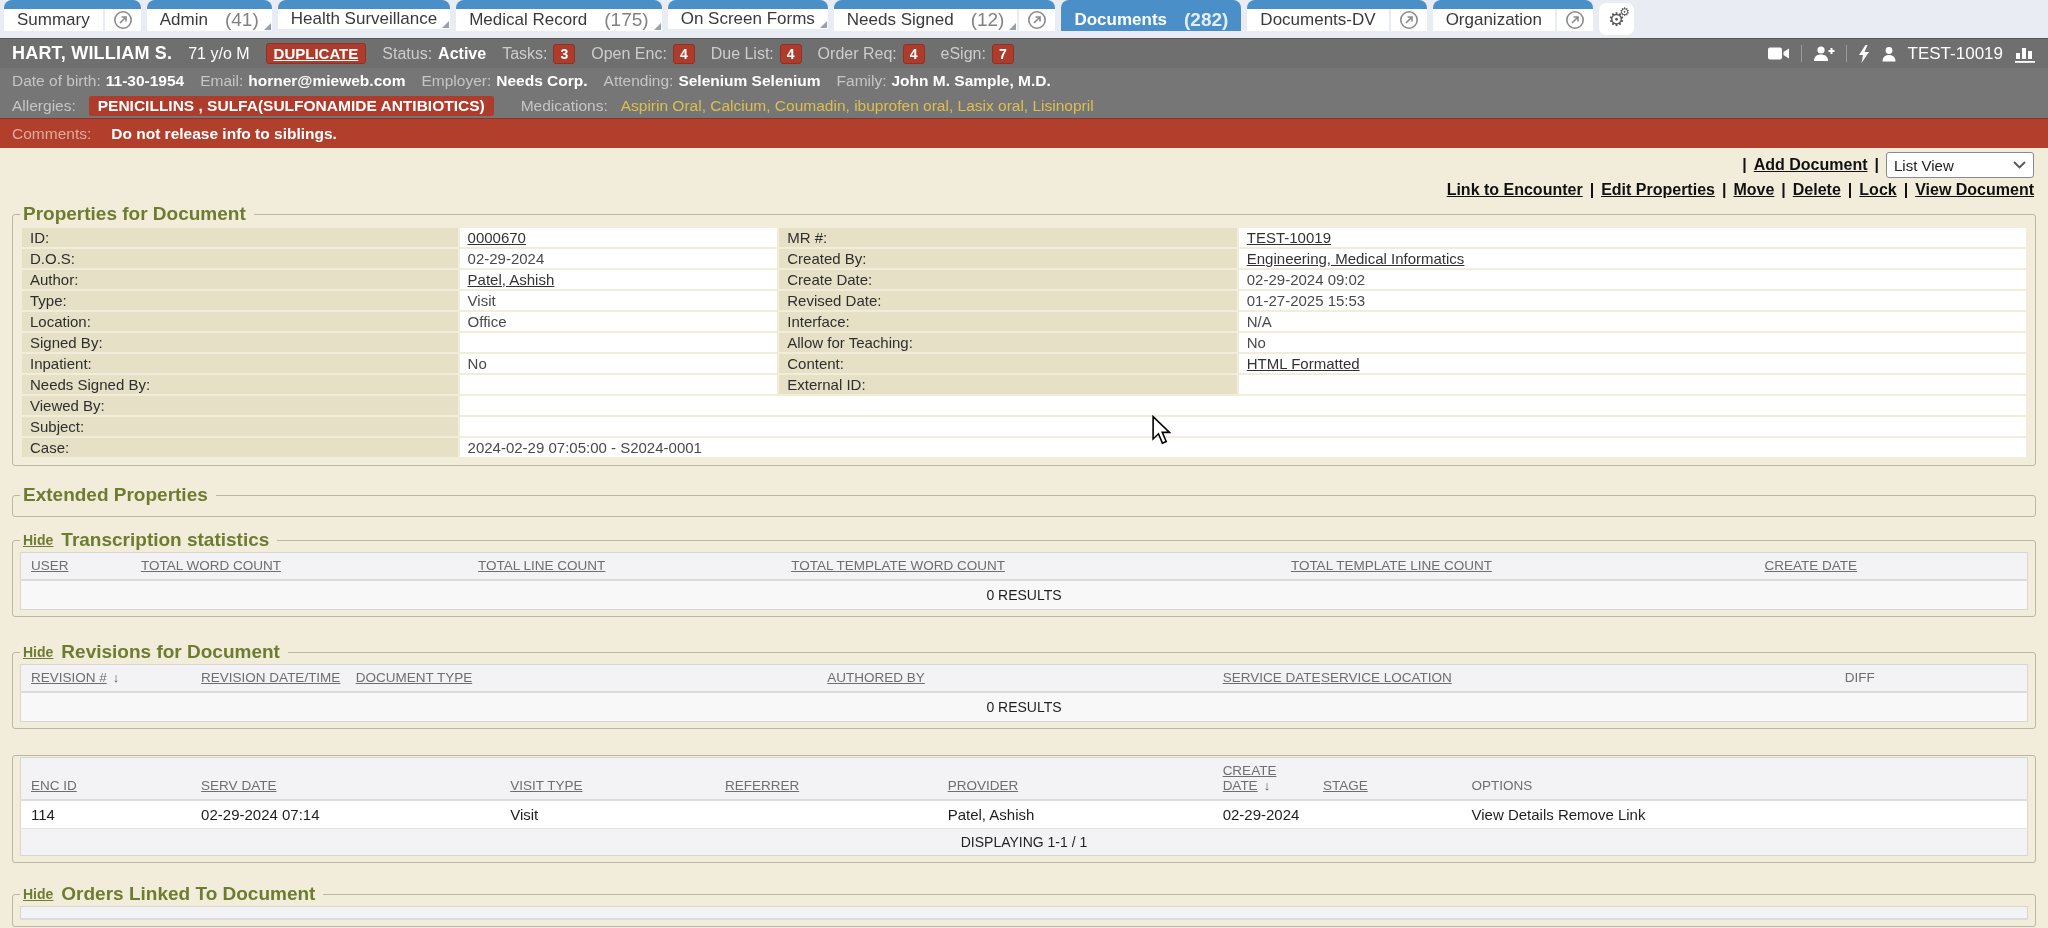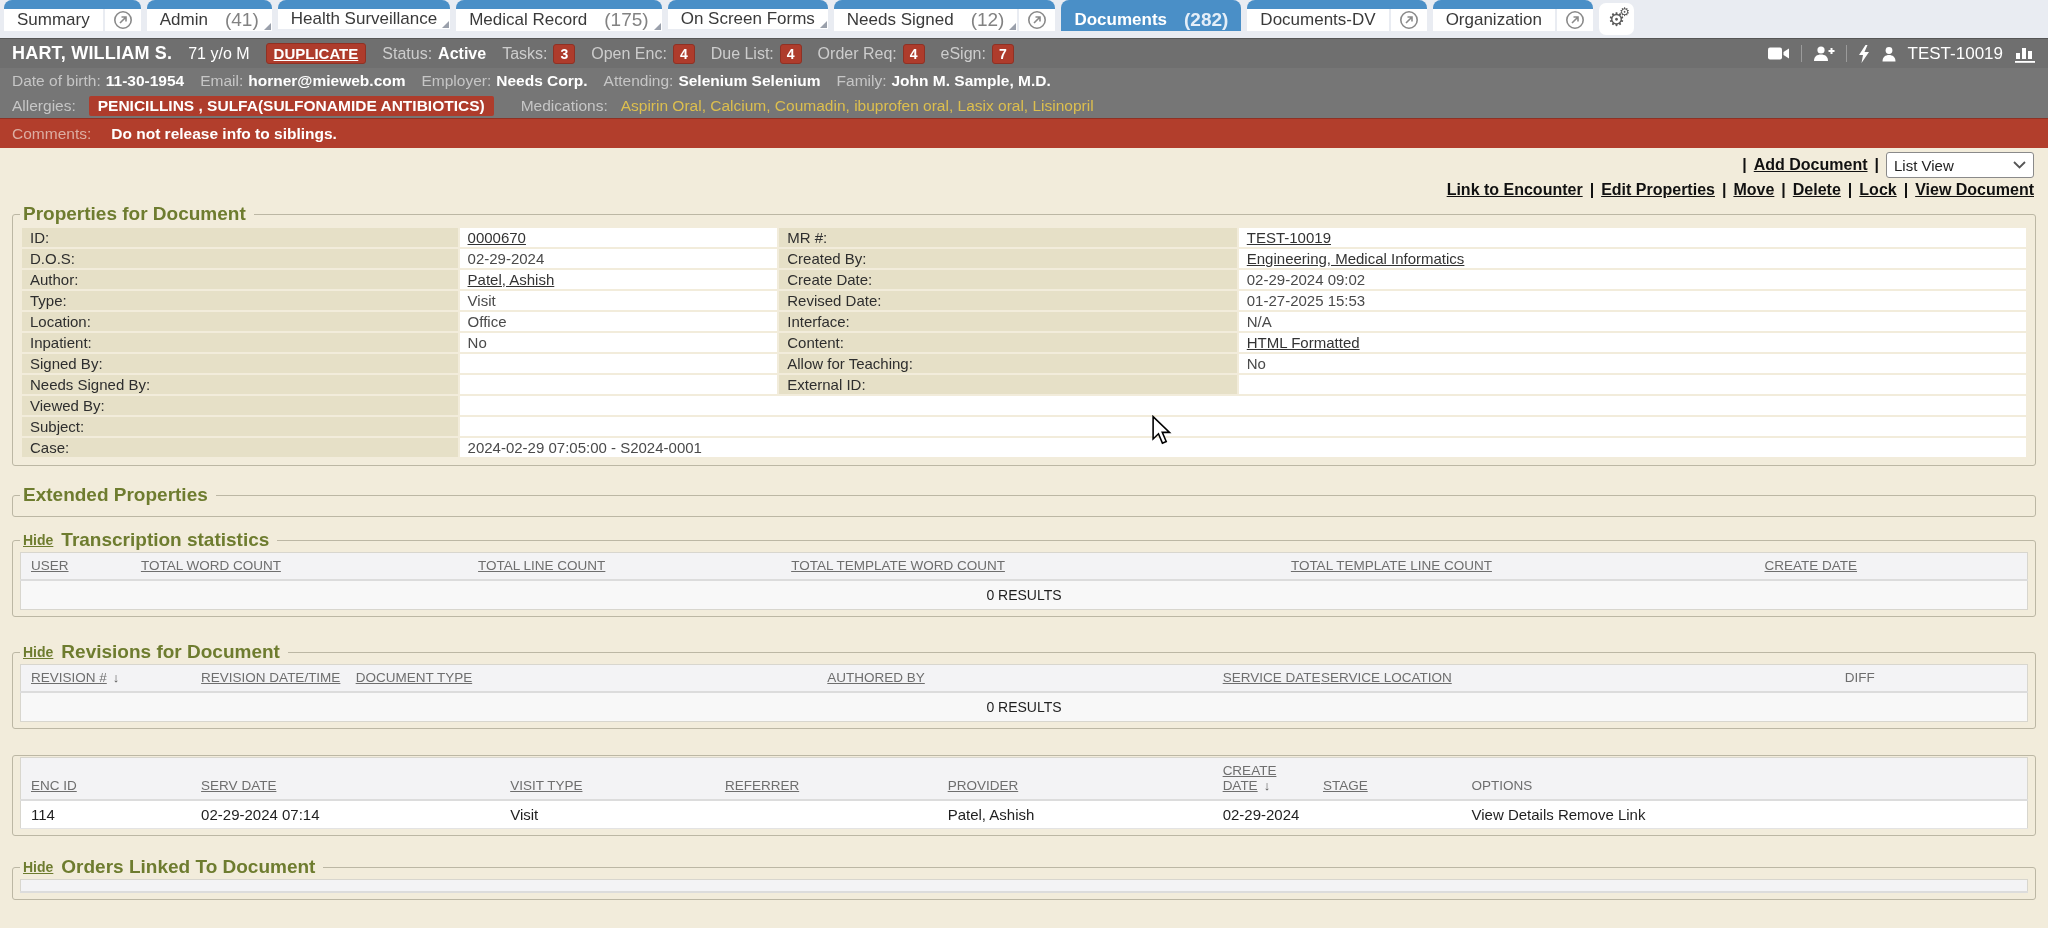--- a/index.html
+++ b/index.html
@@ -378,30 +378,30 @@
         <td class="lab">Revised Date:</td>
         <td class="val">01-27-2025 15:53</td>
       </tr>
       <tr>
         <td class="lab">Location:</td>
         <td class="val">Office</td>
         <td class="lab">Interface:</td>
         <td class="val">N/A</td>
       </tr>
       <tr>
+        <td class="lab">Signed By:</td>
+        <td class="val"></td>
+        <td class="lab">Allow for Teaching:</td>
+        <td class="val">No</td>
+      </tr>
+      <tr>
         <td class="lab">Inpatient:</td>
         <td class="val">No</td>
         <td class="lab">Content:</td>
         <td class="val"><span class="lnk">HTML Formatted</span></td>
-      </tr>
-      <tr>
-        <td class="lab">Signed By:</td>
-        <td class="val"></td>
-        <td class="lab">Allow for Teaching:</td>
-        <td class="val">No</td>
       </tr>
       <tr>
         <td class="lab">Needs Signed By:</td>
         <td class="val"></td>
         <td class="lab">External ID:</td>
         <td class="val"></td>
       </tr>
       <tr>
         <td class="lab">Viewed By:</td>
         <td class="val" colspan="3"></td>
@@ -519,20 +519,23 @@
         <tr>
           <td class="firstcol">114</td>
           <td>02-29-2024 07:14</td>
           <td>Visit</td>
           <td></td>
           <td>Patel, Ashish</td>
           <td>02-29-2024</td>
           <td></td>
           <td>View Details Remove Link</td>
         </tr>
+        <tr class="footerrow">
+            <td colspan="8">DISPLAYING 1-1 / 1</td>
+          </tr>
       </tbody>
     </table>
   </fieldset>
 
   <fieldset>
     <legend>
       <span class="hidelink">Hide</span>
       <span class="sect-title">Orders Linked To Document</span>
     </legend>
     <table class="grid">

